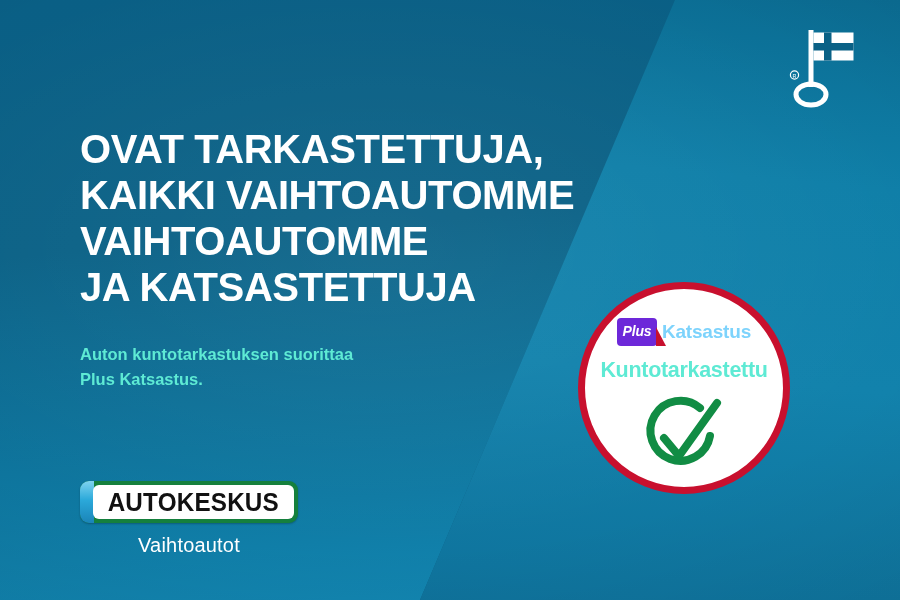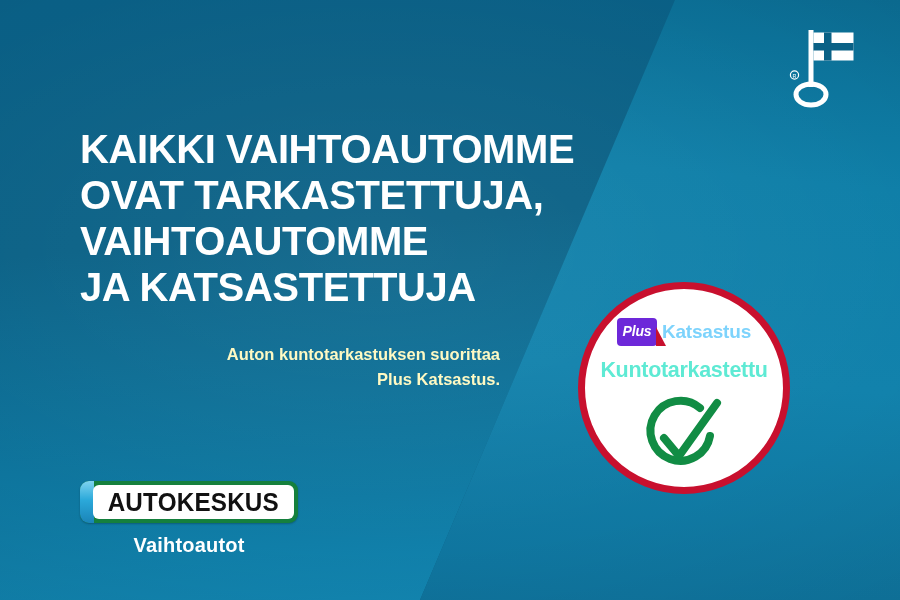--- a/index.html
+++ b/index.html
@@ -68,25 +68,24 @@
     display: block;
     white-space: nowrap;
   }
 
   
   #subcopy {
     position: absolute;
     left: 80px;
     top: 342px;
     width: 420px;
-    color: #fef9c3;
+    color: #5eead4;
     font-weight: 700;
     font-size: 16.5px;
     line-height: 25px;
-    text-align: right;
   }
   #subcopy .sub-line { display: block; }
 
   
   #logo-block {
     position: absolute;
     left: 80px;
     top: 481px;
     width: 228px;
   }
@@ -125,21 +124,21 @@
     font-size: 25px;
     letter-spacing: 0.2px;
     line-height: 1;
     transform: scaleX(0.97);
   }
   #logo-tagline {
     margin-top: 11px;
     text-align: center;
     width: 218px;
     color: #ffffff;
-    font-weight: 700;
+    font-weight: 400;
     font-size: 20px;
     letter-spacing: 0.2px;
   }
 
   
   #badge {
     position: absolute;
     left: 578px;
     top: 282px;
     width: 212px;
@@ -238,22 +237,22 @@
 
       <rect x="44" y="10.5" width="7.5" height="28" fill="#0a6186"></rect>
       <rect x="33.5" y="21" width="40" height="7.5" fill="#0a6186"></rect>
 
       <circle cx="14.5" cy="53" r="4.1" fill="none" stroke="#ffffff" stroke-width="1.2"></circle>
       <text x="14.5" y="55.6" font-family="'Liberation Sans', sans-serif" font-size="5.4" fill="#ffffff" text-anchor="middle">R</text>
     </svg>
   </div>
 
   <div id="headline">
+    <span class="hl-line">OVAT TARKASTETTUJA,</span>
     <span class="hl-line">KAIKKI VAIHTOAUTOMME</span>
-    <span class="hl-line">OVAT TARKASTETTUJA,</span>
     <span class="hl-line">VAIHTOAUTOMME</span>
     <span class="hl-line">JA KATSASTETTUJA</span>
   </div>
 
   <div id="subcopy">
     <span class="sub-line">Auton kuntotarkastuksen suorittaa</span>
     <span class="sub-line">Plus Katsastus.</span>
   </div>
 
   <div id="logo-block">

